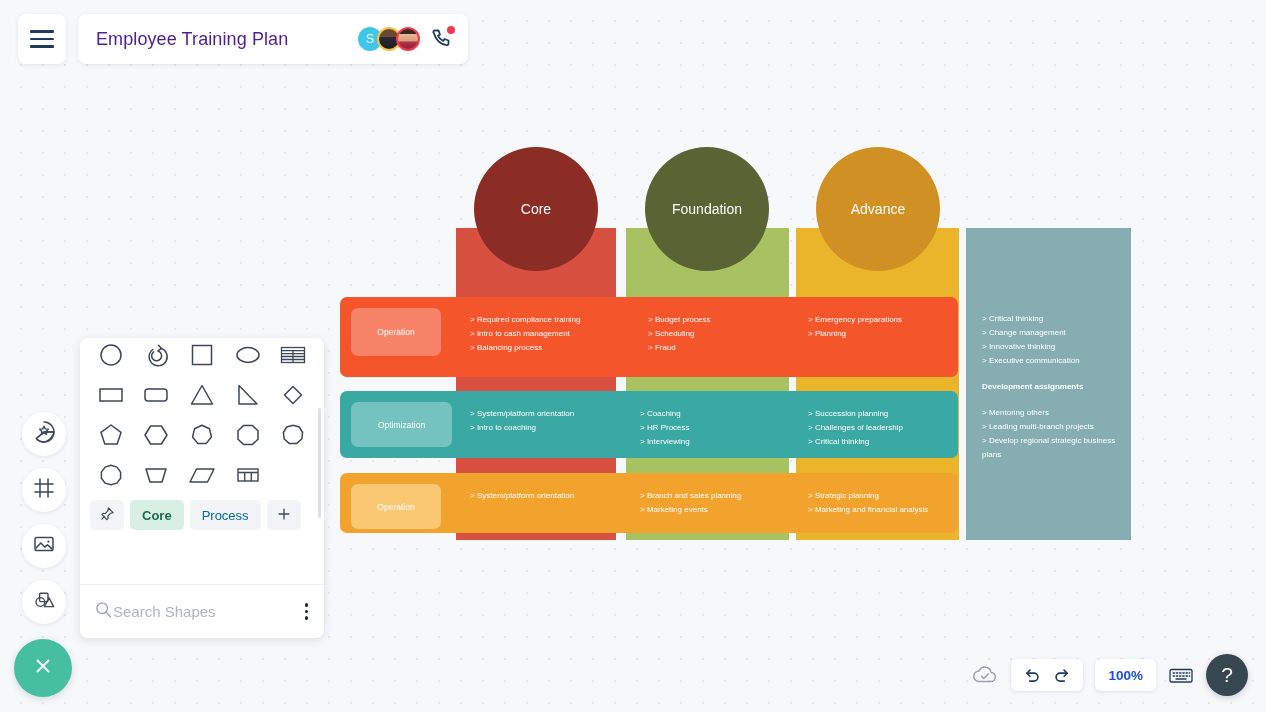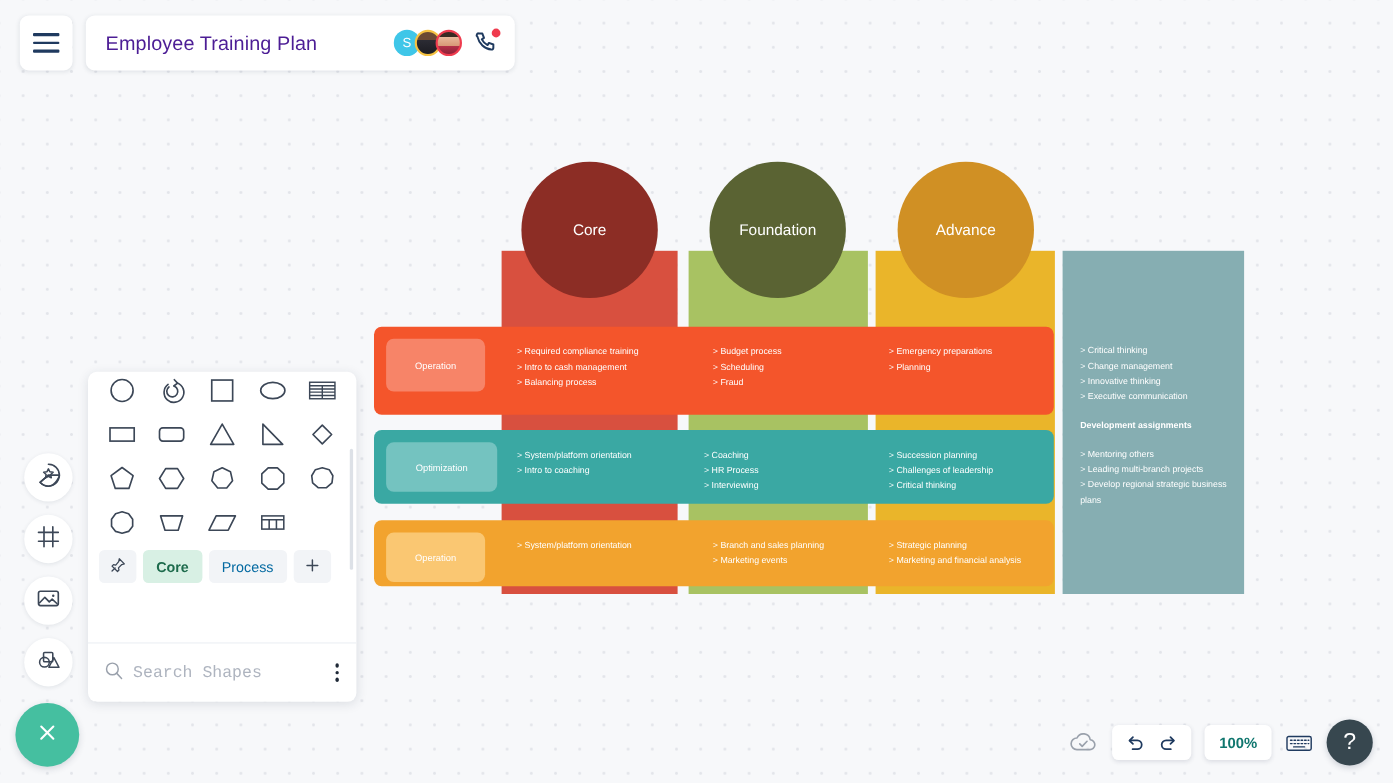--- a/index.html
+++ b/index.html
@@ -128,22 +128,22 @@
   }
   .shape-tab.active { background: #d8f0e4; color: #1d6b4c; font-weight: bold; }
   .shape-tab.icon-tab { width: 34px; padding: 0; }
   #shapes-search-row {
     margin-top: auto; border-top: 1px solid #eceff3;
     height: 54px; display: flex; align-items: center;
     padding: 0 12px 0 14px;
   }
   #search-shapes-input {
     border: none; outline: none; background: transparent;
-    font-family: Liberation Mono, monospace;
-    font-size: 15px; color: #5b6373; margin-left: 8px;
+    font-family: Liberation Sans, sans-serif;
+    font-size: 15px; color: #5b6373; 
     width: 150px;
   }
   #search-shapes-input::placeholder { color: #aeb4bf; }
   #panel-more-btn {
     margin-left: auto; display: flex; flex-direction: column;
     gap: 3px; cursor: pointer; padding: 4px;
   }
   #panel-more-btn i {
     width: 3.5px; height: 3.5px; border-radius: 50%;
     background: #1f2937; display: block;
@@ -203,21 +203,21 @@
     display: flex; align-items: center; gap: 12px;
   }
   #cloud-status { cursor: pointer; display: flex; }
   .tb-pill {
     height: 32px; background: #ffffff; border-radius: 6px;
     box-shadow: 0 1px 4px rgba(30,45,70,.12);
     display: flex; align-items: center; justify-content: center;
   }
   #undo-redo-group { gap: 4px; padding: 0 9px; }
   #undo-redo-group .ur { cursor: pointer; display: flex; padding: 2px 3px; }
-  #zoom-level-pill { padding: 0 13px; cursor: pointer; font-size: 13.5px; color: #0f766e; font-weight: bold; }
+  #zoom-level-pill { padding: 0 13px; cursor: pointer; font-size: 13.5px; color: #1d4ed8; font-weight: bold; }
   #keyboard-btn { cursor: pointer; display: flex; }
   #help-btn {
     width: 42px; height: 42px; border-radius: 50%;
     background: #37474f; color: #ffffff;
     display: flex; align-items: center; justify-content: center;
     font-size: 21px; cursor: pointer;
     box-shadow: 0 2px 6px rgba(30,45,70,.2);
   }
 </style>
 </head>
@@ -307,21 +307,21 @@
     </div>
   </div>
 
   <div class="band" style="top:473px;width:618px;height:60px;background:#f2a32e;">
     <div class="band-chip" style="width:90px;height:45px;background:#fac772;">
       <span>Operation</span>
     </div>
     <div class="band-col" style="left:130px;">
       <div>&gt; System/platform orientation</div>
     </div>
-    <div class="band-col" style="left:300px;margin-left:8px;">
+    <div class="band-col" style="left:300px;">
       <div>&gt; Branch and sales planning</div>
       <div>&gt; Marketing events</div>
     </div>
     <div class="band-col" style="left:468px;">
       <div>&gt; Strategic planning</div>
       <div>&gt; Marketing and financial analysis</div>
     </div>
   </div>
 
   <div id="dev-text-block">

